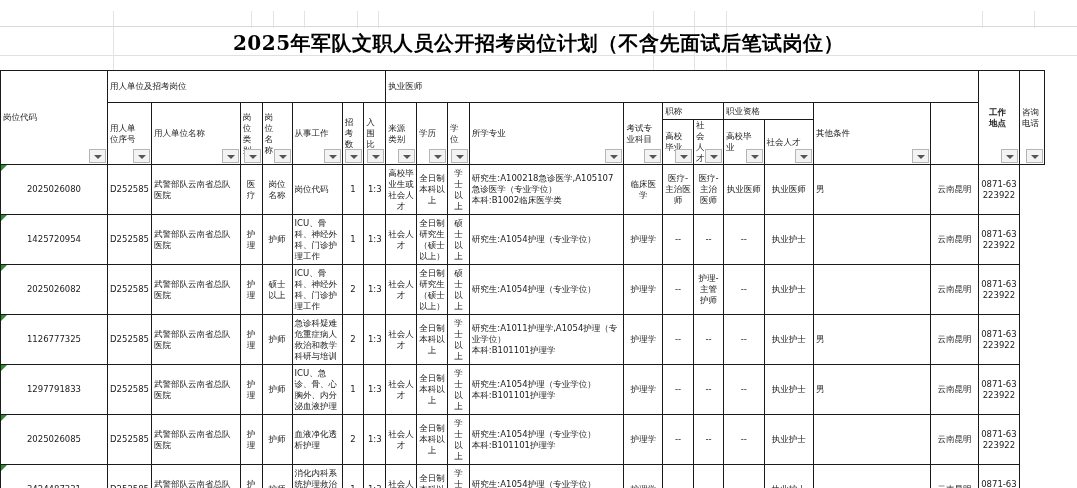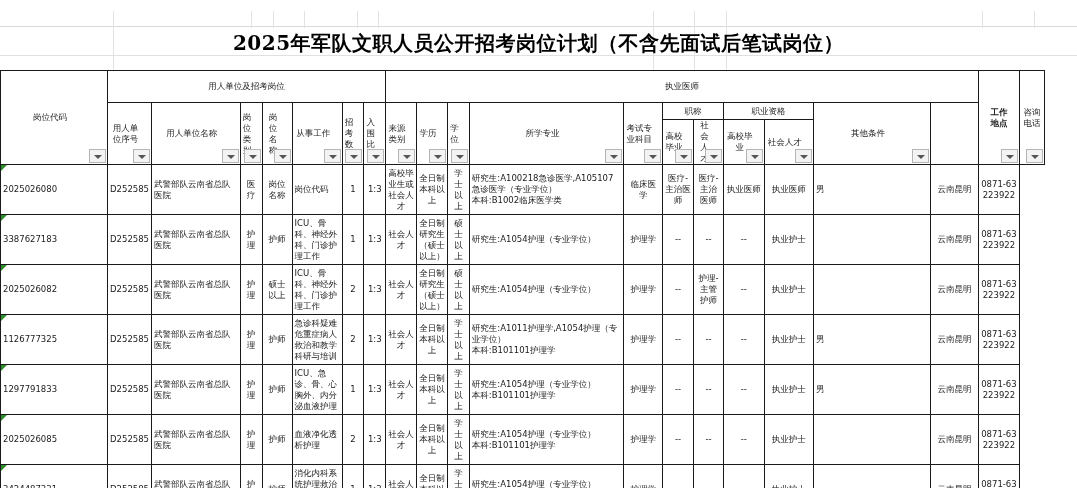--- a/index.html
+++ b/index.html
@@ -8,29 +8,29 @@
   .sheet { position:absolute; left:0; top:11px; width:1045px; height:488px; }
   
   .gridrow { position:absolute; left:0; width:1077px; border-bottom:1px solid #d9d9d9; }
   .gcol { position:absolute; top:0; width:0; border-left:1px solid #e3e3e3; }
   .title { position:absolute; left:0; top:17px; width:1077px; height:30px;
            text-align:center; font-family:"DejaVu Serif","Liberation Serif",serif;
            font-weight:bold; font-size:20px; line-height:30px; letter-spacing:0.5px; color:#000; }
   table.grid { position:absolute; left:0; top:59px; border-collapse:collapse; table-layout:fixed; }
   table.grid td, table.grid th { border:1px solid #1a1a1a; padding:0 2px; overflow:hidden;
            font-size:8.5px; line-height:11px; font-weight:normal; vertical-align:middle; }
-  table.grid th { text-align:center; position:relative; color:#222; }
+  table.grid th { text-align:left; position:relative; color:#222; }
   th .hl { display:block; padding-right:8px; }
   .filter { position:absolute; right:1px; bottom:1px; width:17px; height:14px;
             background:#f3f3f3; border:1px solid #b5b5b5; box-sizing:border-box; }
   .filter::after { content:""; position:absolute; left:4px; top:5px; border-left:4px solid transparent;
             border-right:4px solid transparent; border-top:4px solid #555; }
   td.c { text-align:center; }
   td.l { text-align:left; }
-  td.code { position:relative; text-align:left; }
+  td.code { position:relative; text-align:center; }
   .tri { position:absolute; left:0; top:0; width:0; height:0; border-top:6px solid #2e8b2e; border-right:6px solid transparent; }
   tr.data td { height:49px; }
   .pre { white-space:pre-line; }
 </style>
 </head>
 <body>
 
 <div class="sheet">
 
   <div class="gridrow" style="top:0;height:15px;"></div>
@@ -181,21 +181,21 @@
       <td class="c">临床医学</td>
       <td class="c">医疗-主治医师</td>
       <td class="c">医疗-主治医师</td>
       <td class="c">执业医师</td>
       <td class="c">执业医师</td>
       <td class="l">男</td>
       <td class="c">云南昆明</td>
       <td class="c" style="word-break:break-all;">0871-63223922</td>
     </tr>
     <tr class="data">
-      <td class="code"><span class="tri"></span><span>3387627183</span></td>
+      <td class="code"><span class="tri"></span><span>1425720954</span></td>
       <td class="c">D252585</td>
       <td class="l">武警部队云南省总队医院</td>
       <td class="c">护理</td>
       <td class="c">护师</td>
       <td class="l">ICU、骨科、神经外科、门诊护理工作</td>
       <td class="c">1</td>
       <td class="c">1:3</td>
       <td class="c">社会人才</td>
       <td class="c">全日制研究生（硕士以上）</td>
       <td class="c">硕士以上</td>

